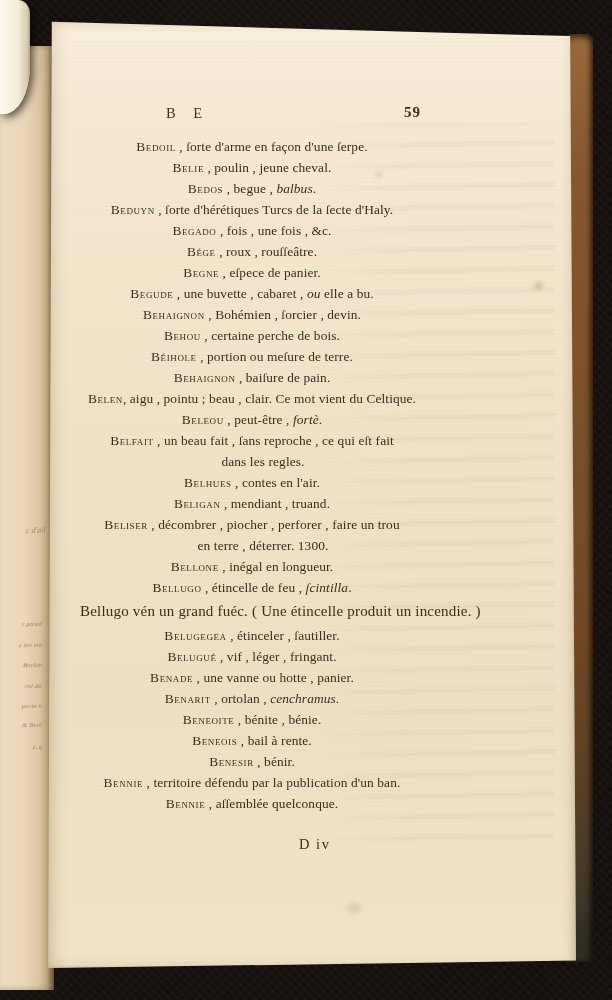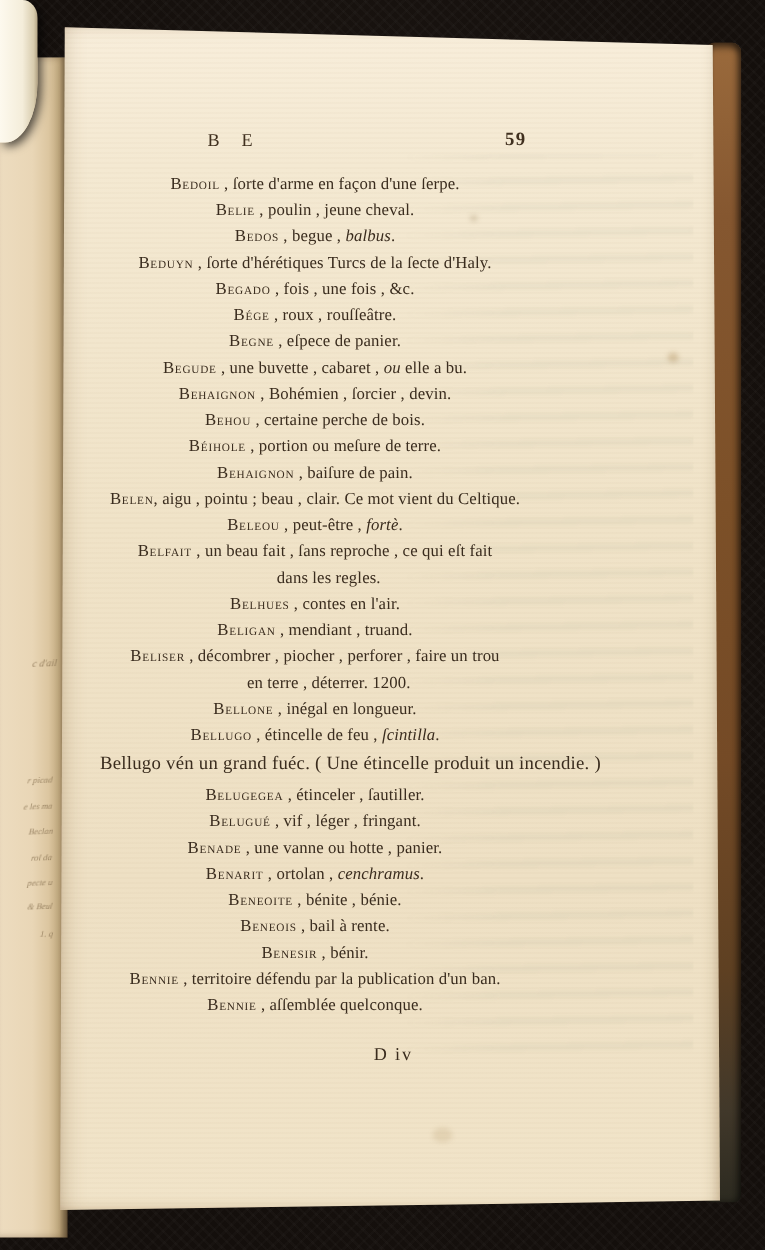--- a/index.html
+++ b/index.html
@@ -148,21 +148,21 @@
       <div class="entry"><span class="head">Begude</span><span> , une buvette , cabaret , </span><em>ou</em><span> elle a bu.</span></div>
       <div class="entry"><span class="head">Behaignon</span><span> , Bohémien , ſorcier , devin.</span></div>
       <div class="entry"><span class="head">Behou</span><span> , certaine perche de bois.</span></div>
       <div class="entry"><span class="head">Béihole</span><span> , portion ou meſure de terre.</span></div>
       <div class="entry"><span class="head">Behaignon</span><span> , baiſure de pain.</span></div>
       <div class="entry"><span class="head">Belen</span><span>, aigu , pointu ; beau , clair. Ce mot vient du Celtique.</span></div>
       <div class="entry"><span class="head">Beleou</span><span> , peut-être , </span><em>fortè</em><span>.</span></div>
       <div class="entry"><span class="head">Belfait</span><span> , un beau fait , ſans reproche , ce qui eſt fait</span><br><span>dans les regles.</span></div>
       <div class="entry"><span class="head">Belhues</span><span> , contes en l'air.</span></div>
       <div class="entry"><span class="head">Beligan</span><span> , mendiant , truand.</span></div>
-      <div class="entry"><span class="head">Beliser</span><span> , décombrer , piocher , perforer , faire un trou</span><br><span>en terre , déterrer.  1200.</span></div>
+      <div class="entry"><span class="head">Beliser</span><span> , décombrer , piocher , perforer , faire un trou</span><br><span>en terre , déterrer.  1300.</span></div>
       <div class="entry"><span class="head">Bellone</span><span> , inégal en longueur.</span></div>
       <div class="entry"><span class="head">Bellugo</span><span> , étincelle de feu , </span><em>ſcintilla</em><span>.</span></div>
       <div class="note">Bellugo vén un grand fuéc.   ( Une étincelle produit un incendie. )</div>
       <div class="entry"><span class="head">Belugegea</span><span> , étinceler , ſautiller.</span></div>
       <div class="entry"><span class="head">Belugué</span><span> , vif , léger , fringant.</span></div>
       <div class="entry"><span class="head">Benade</span><span> , une vanne ou hotte , panier.</span></div>
       <div class="entry"><span class="head">Benarit</span><span> , ortolan , </span><em>cenchramus</em><span>.</span></div>
       <div class="entry"><span class="head">Beneoite</span><span> , bénite , bénie.</span></div>
       <div class="entry"><span class="head">Beneois</span><span> , bail à rente.</span></div>
       <div class="entry"><span class="head">Benesir</span><span> , bénir.</span></div>

